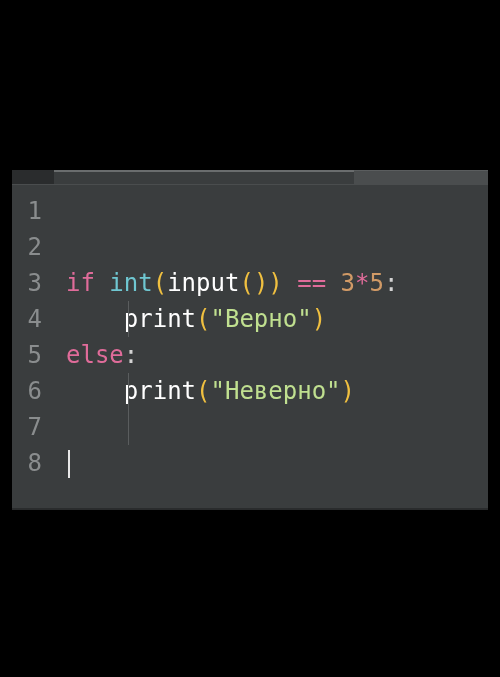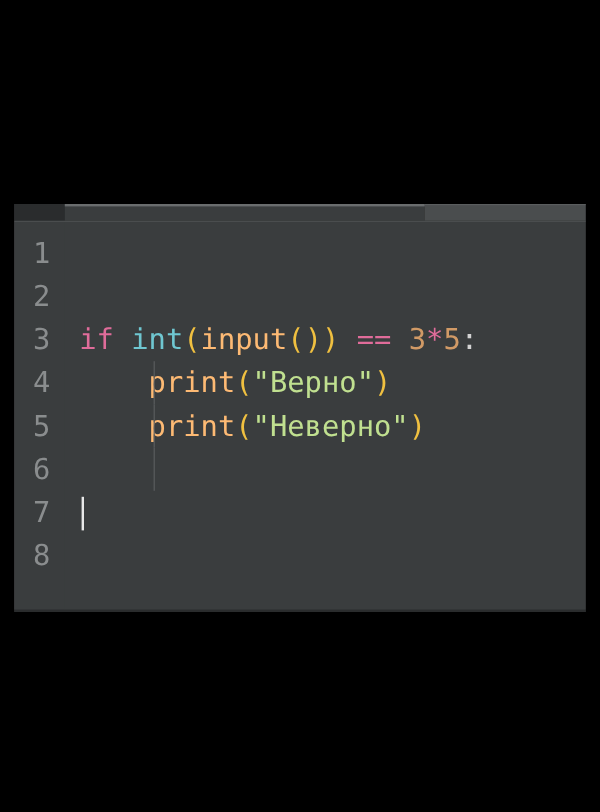--- a/index.html
+++ b/index.html
@@ -76,21 +76,21 @@
   .indent-guide {
     position: absolute;
     left: 62px;
     top: 0;
     bottom: 0;
     width: 1px;
     background: #5a5d5e;
   }
   .tok-keyword { color: #e06c9a; text-align: center; }
   .tok-builtin { color: #6fc7d1; }
-  .tok-func { color: #fdba74; text-align: right; }
+  .tok-func { color: #ffffff; text-align: right; }
   .tok-paren { color: #f0c040; }
   .tok-op { color: #e06c9a; }
   .tok-num { color: #d19a66; }
   .tok-str { color: #c0e090; }
   .tok-colon { color: #d4d4d4; }
   .cursor {
     display: inline-block;
     width: 2px;
     height: 28px;
     background: #e8e8e8;
@@ -120,19 +120,20 @@
       <div class="line-number">5</div>
       <div class="line-number">6</div>
       <div class="line-number">7</div>
       <div class="line-number">8</div>
     </div>
     <div class="code-area">
       <div class="code-line"></div>
       <div class="code-line"></div>
       <div class="code-line"><span class="tok-keyword">if</span> <span class="tok-builtin">int</span><span class="tok-paren">(</span><span class="tok-func">input</span><span class="tok-paren">(</span><span class="tok-paren">)</span><span class="tok-paren">)</span><span class="tok-op"> == </span><span class="tok-num">3</span><span class="tok-op">*</span><span class="tok-num">5</span><span class="tok-colon">:</span></div>
       <div class="code-line"><span class="indent-guide"></span>    <span class="tok-func">print</span><span class="tok-paren">(</span><span class="tok-str">"Верно"</span><span class="tok-paren">)</span></div>
+      <div class="code-line"><span class="tok-keyword">else</span><span class="tok-colon">:</span></div>
       <div class="code-line"><span class="indent-guide"></span>    <span class="tok-func">print</span><span class="tok-paren">(</span><span class="tok-str">"Неверно"</span><span class="tok-paren">)</span></div>
       <div class="code-line"><span class="indent-guide"></span></div>
       <div class="code-line"><span class="cursor"></span></div>
     </div>
   </div>
   <div class="bottom-border"></div>
 </div>
 
 </body></html>

